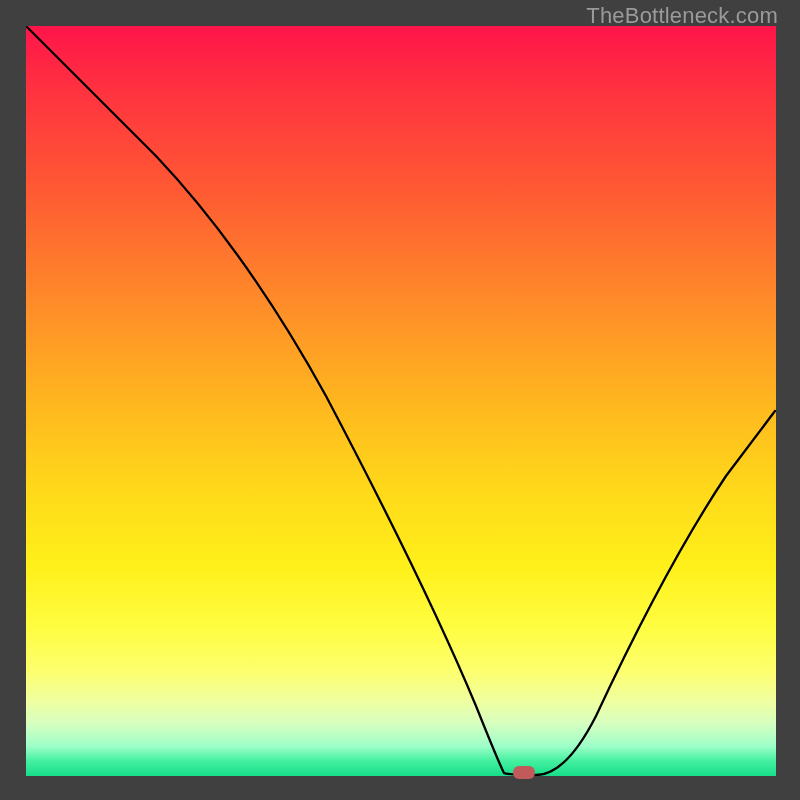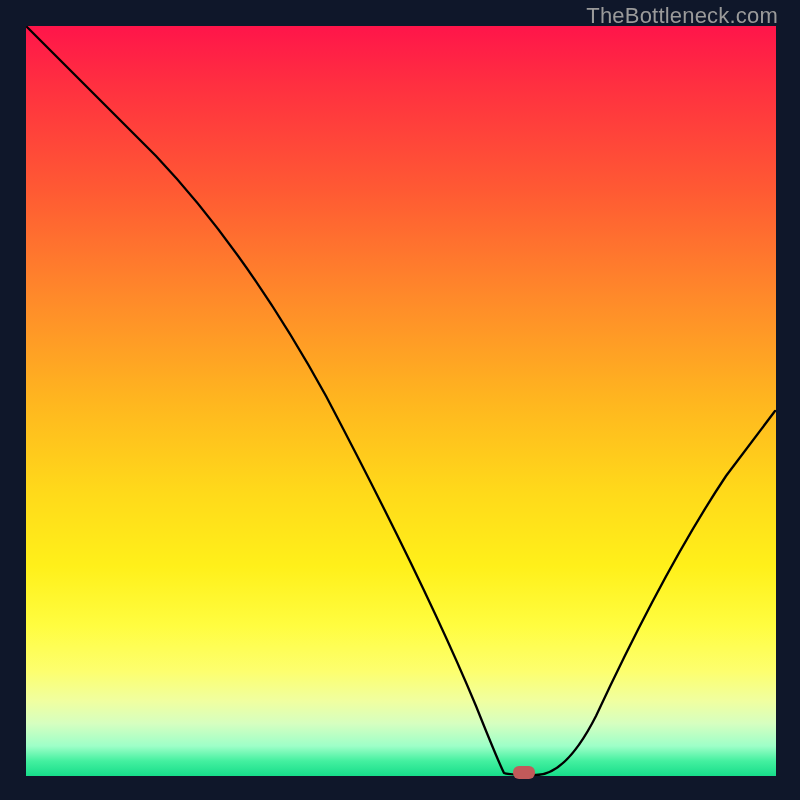--- a/index.html
+++ b/index.html
@@ -8,21 +8,21 @@
     width: 800px;
     height: 800px;
     background: #000;
     overflow: hidden;
     font-family: Arial, Helvetica, sans-serif;
   }
   .frame {
     position: relative;
     width: 800px;
     height: 800px;
-    background: #0f172a;
+    background: #404040;
   }
   .plot-area {
     position: absolute;
     left: 26px;
     top: 26px;
     width: 750px;
     height: 750px;
     background: linear-gradient(to bottom,
       #ff154a 0%,
       #ff3040 8%,

